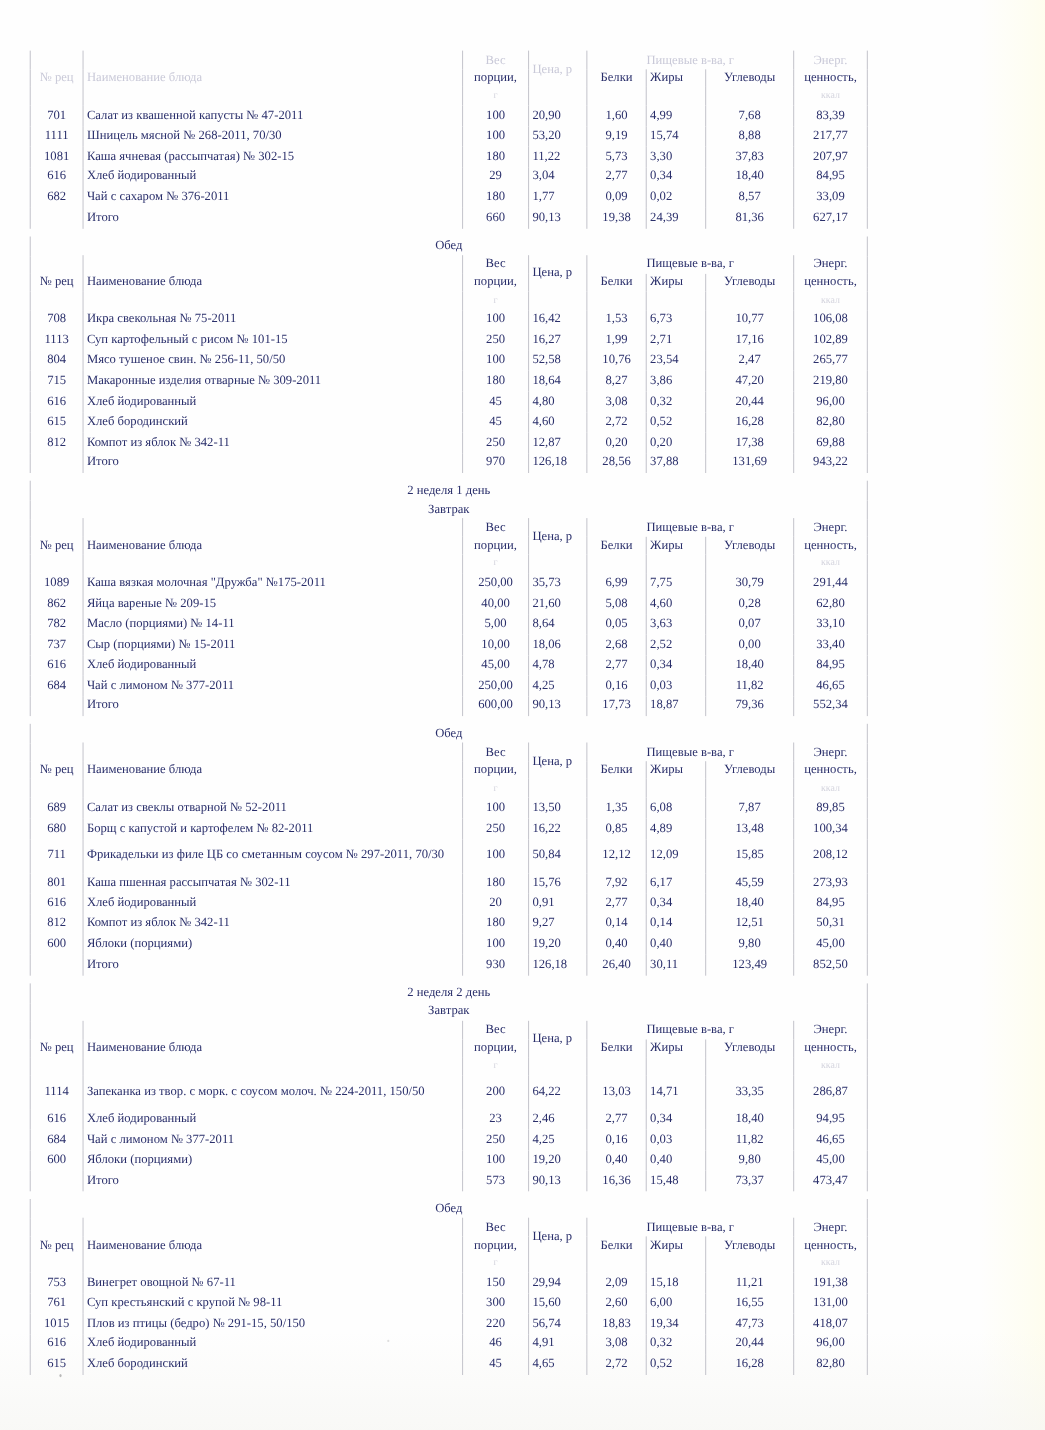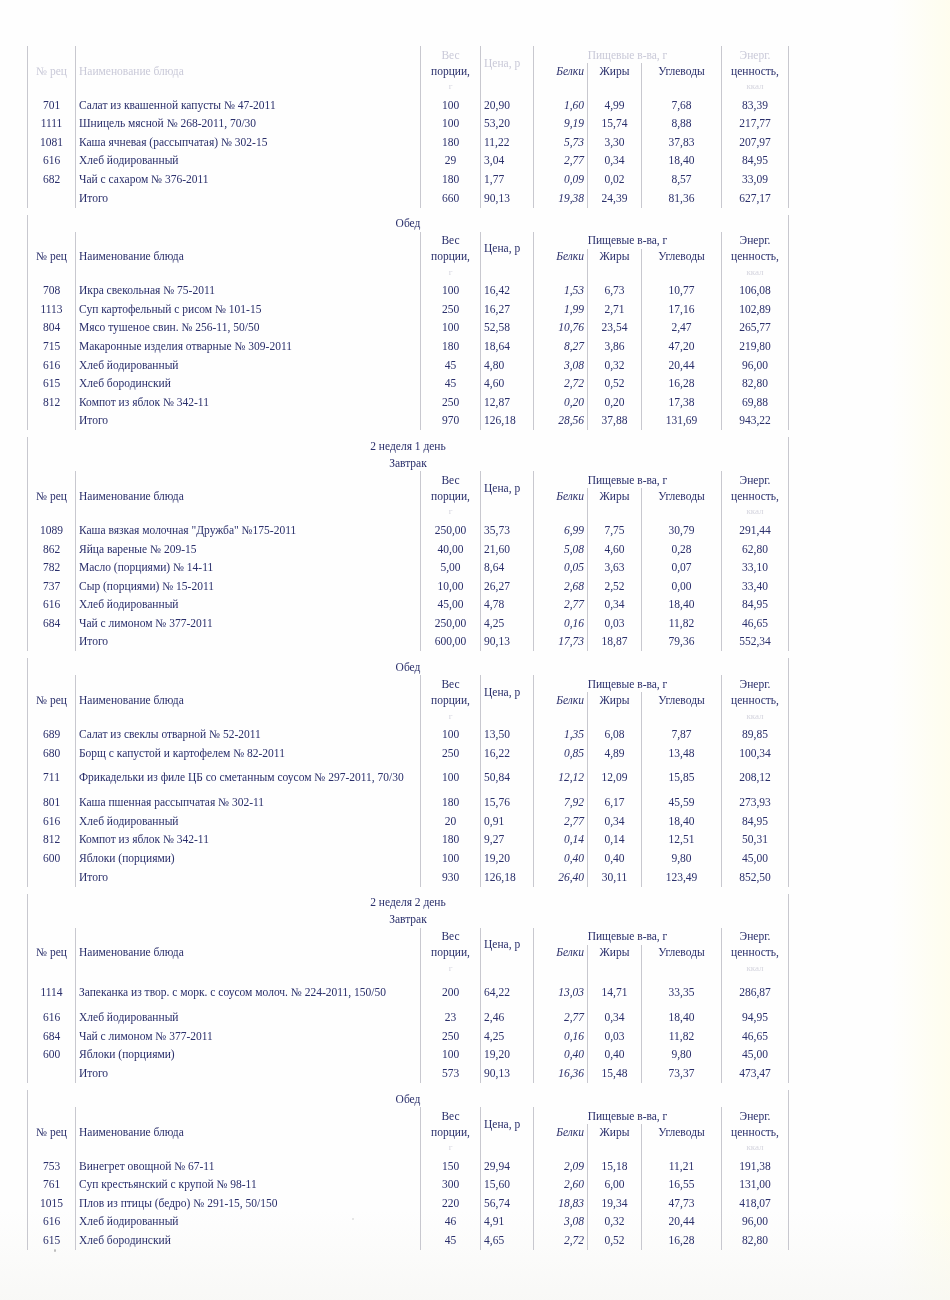--- a/index.html
+++ b/index.html
@@ -55,22 +55,22 @@
     border-image:linear-gradient(to right,
       #7b9fd6 0%, #8d80cd 12%, #b27fc5 24%, #d67fae 36%,
       #e69080 48%, #d9c87b 60%, #9ecb7c 72%, #71c2b4 84%,
       #6fa9d8 100%) 1;
   }
 
   .c-num{width:48px;text-align:center;}
   .c-name{width:345px;text-align:left;padding-left:6px;}
   .c-ves{width:60px;text-align:center;}
   .c-cena{width:53px;text-align:left;}
-  .c-bel{width:54px;text-align:right;font-style:italic;}
-  .c-zhir{width:54px;text-align:center;}
+  .c-bel{width:54px;text-align:center;}
+  .c-zhir{width:54px;}
   .c-ugl{width:80px;text-align:center;}
   .c-energ{width:67px;text-align:center;}
   .section-title{text-align:center;font-weight:bold;font-size:12px;height:16px;}
   .meal-title{text-align:center;font-weight:normal;font-size:12px;height:16px;}
 
   .datarow td{height:17.6px;}
   .datarow.tall td{height:30px;}
   .name-wrap{white-space:normal;margin-top:40px;}
   .totalrow td{font-weight:bold;}
   .totalrow td.c-name{font-weight:normal;}
@@ -358,21 +358,21 @@
           <td class="c-cena">8,64</td>
           <td class="c-bel">0,05</td>
           <td class="c-zhir">3,63</td>
           <td class="c-ugl">0,07</td>
           <td class="c-energ">33,10</td>
         </tr>
         <tr class="rowline-alt datarow">
           <td class="c-num">737</td>
           <td class="c-name name-wrap">Сыр (порциями) № 15-2011</td>
           <td class="c-ves">10,00</td>
-          <td class="c-cena">26,27</td>
+          <td class="c-cena">18,06</td>
           <td class="c-bel">2,68</td>
           <td class="c-zhir">2,52</td>
           <td class="c-ugl">0,00</td>
           <td class="c-energ">33,40</td>
         </tr>
         <tr class="rowline-b datarow">
           <td class="c-num">616</td>
           <td class="c-name name-wrap">Хлеб йодированный</td>
           <td class="c-ves">45,00</td>
           <td class="c-cena">4,78</td>

